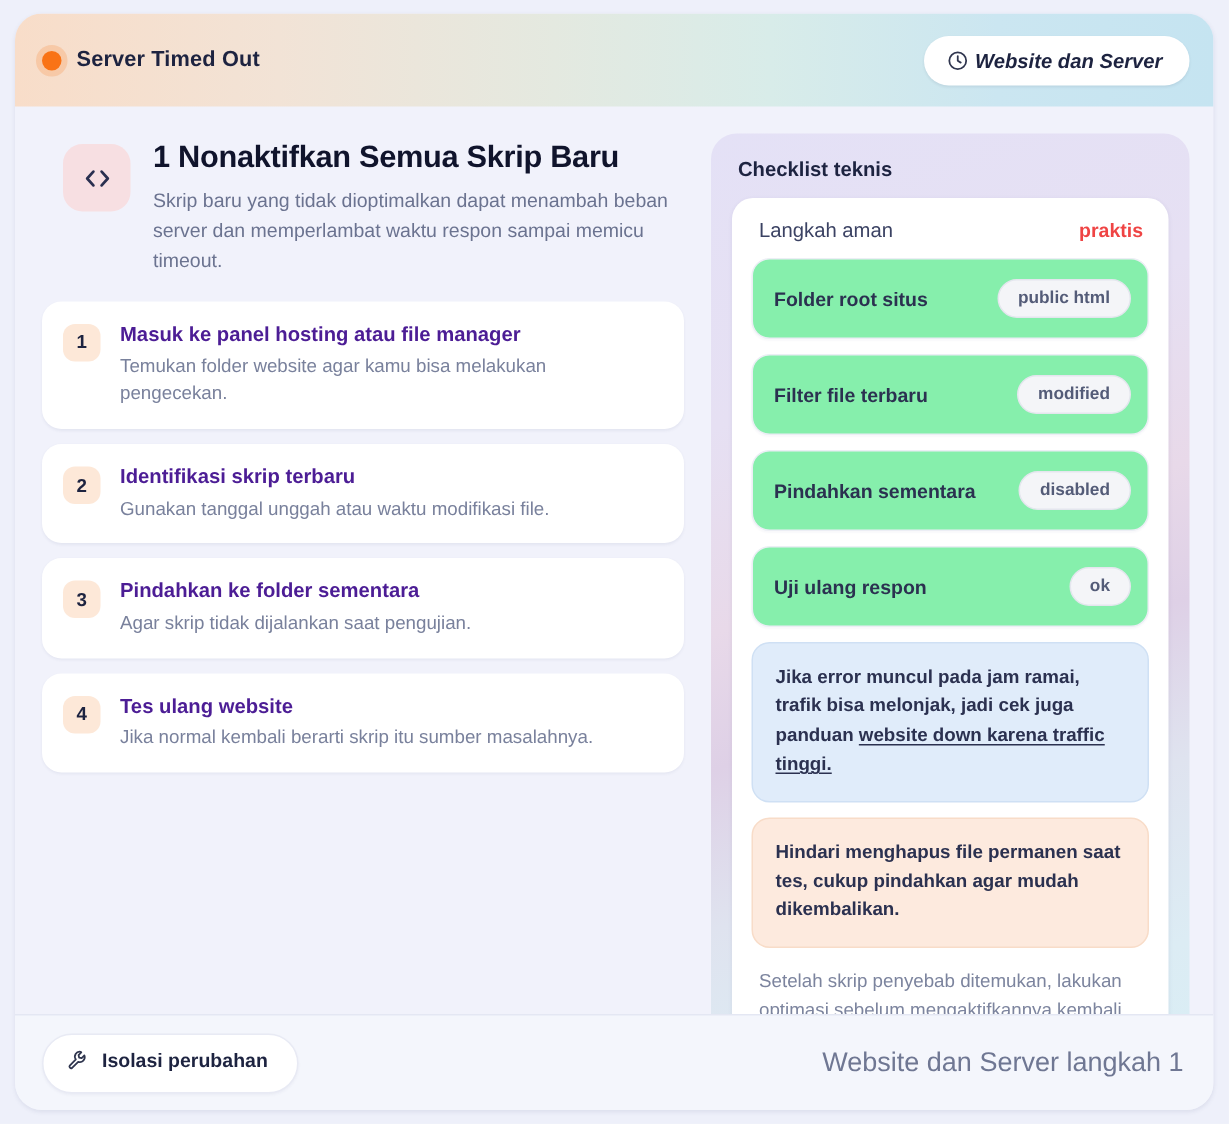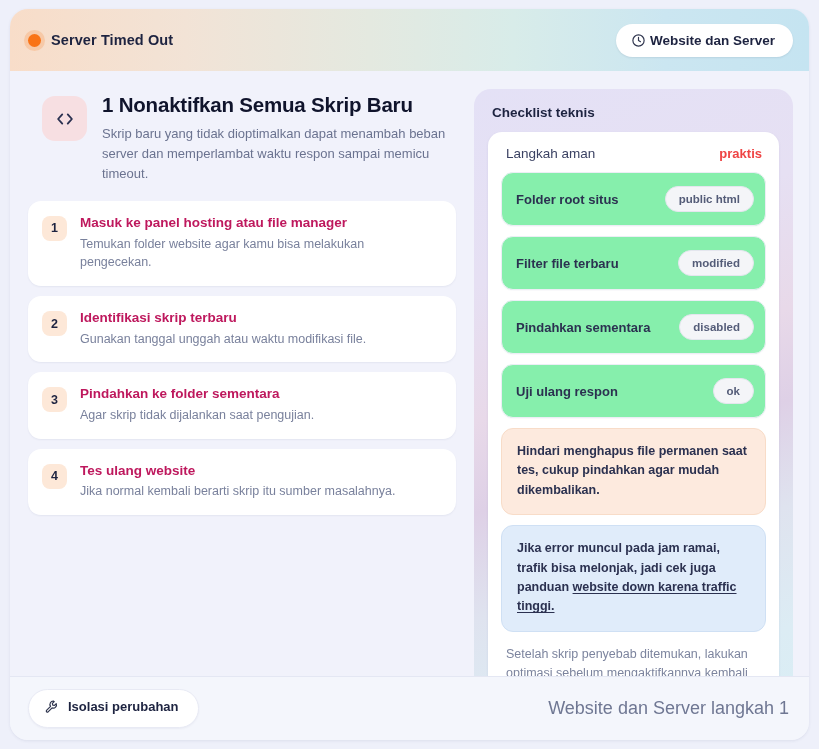--- a/index.html
+++ b/index.html
@@ -64,20 +64,21 @@
     letter-spacing: 0.1px;
   }
   .header-badge {
     display: flex;
     align-items: center;
     gap: 4px;
     background: #ffffff;
     border-radius: 20px;
     padding: 9px 18px 9px 15px;
     box-shadow: 0 1px 2px rgba(40,60,90,0.10);
+    font-style: italic;
   }
   .header-badge-label {
     font-size: 13.5px;
     font-weight: bold;
     color: #1d2340;
   }
   .icon-clock { display:block; }
 
   
   .body {
@@ -157,21 +158,21 @@
     font-weight: bold;
     display: flex;
     align-items: center;
     justify-content: center;
     margin-top: 2px;
   }
   .step-body { min-width: 0; }
   .step-title {
     font-size: 13.5px;
     font-weight: bold;
-    color: #be185d;
+    color: #4c1d95;
     margin: 0 0 3px 0;
     line-height: 1.3;
   }
   .step-desc {
     font-size: 12.5px;
     color: #7a melhores;
     color: #79819c;
     line-height: 1.5;
     margin: 0;
     max-width: 330px;
@@ -409,23 +410,23 @@
             <div class="check-row">
               <span class="check-label">Pindahkan sementara</span>
               <span class="pill">disabled</span>
             </div>
             <div class="check-row">
               <span class="check-label">Uji ulang respon</span>
               <span class="pill">ok</span>
             </div>
           </div>
 
+          <div class="callout callout-info"><span>Jika error muncul pada jam ramai, trafik bisa melonjak, jadi cek juga panduan </span><a class="callout-link" href="#">website down karena traffic tinggi.</a></div>
+
           <div class="callout callout-warn">Hindari menghapus file permanen saat tes, cukup pindahkan agar mudah dikembalikan.</div>
-
-          <div class="callout callout-info"><span>Jika error muncul pada jam ramai, trafik bisa melonjak, jadi cek juga panduan </span><a class="callout-link" href="#">website down karena traffic tinggi.</a></div>
 
           <p class="panel-note">Setelah skrip penyebab ditemukan, lakukan optimasi sebelum mengaktifkannya kembali agar server tidak mudah melambat.</p>
         </div>
       </div>
     </div>
 
   </div>
 
   <div class="footer">
     <div class="footer-btn">

